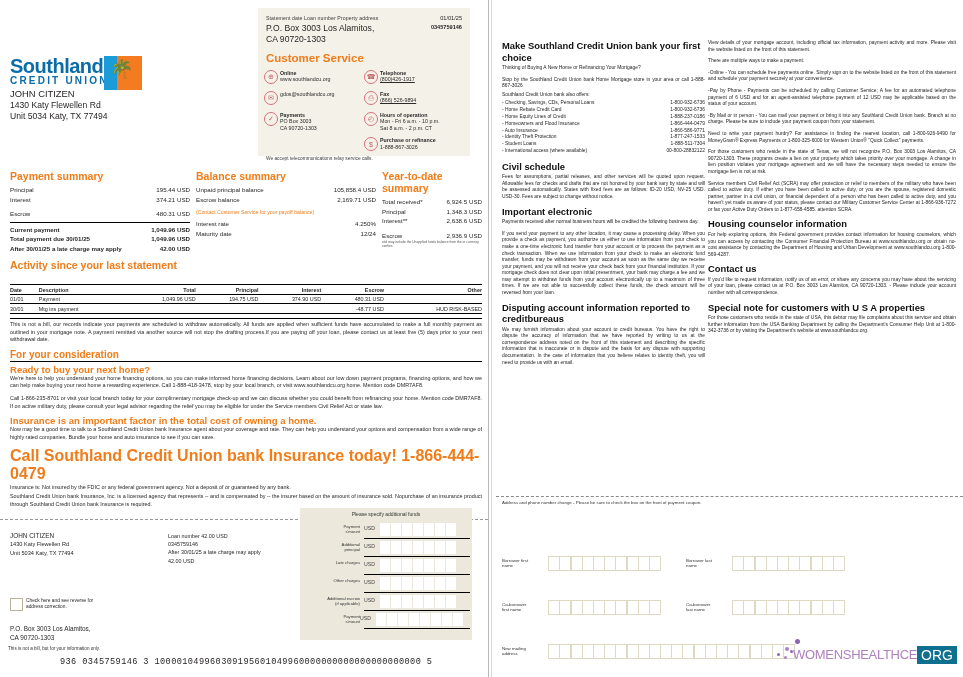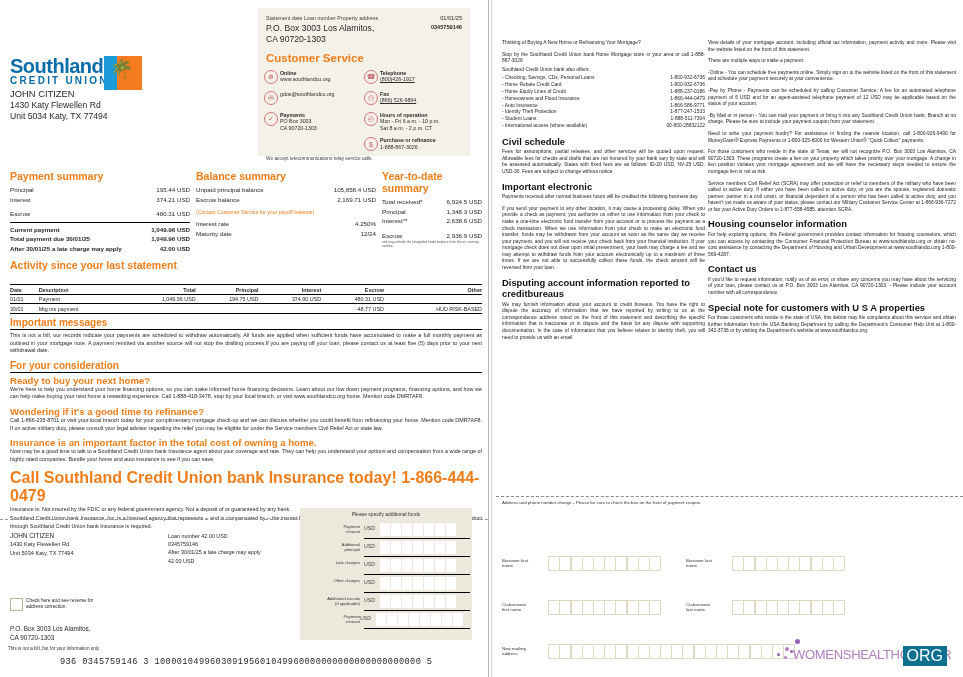--- a/index.html
+++ b/index.html
@@ -99,21 +99,21 @@
   .plist .r{display:flex;justify-content:space-between;}
   .rule-d{border-top:1px dashed #8a8a8a;position:absolute;left:0;top:496px;width:467px;}
   .acn{position:absolute;left:6px;top:500px;font-size:4.4px;color:#333;}
   .formarea{position:absolute;left:0;top:512px;width:467px;}
   .frm{position:absolute;}
   .frm .flbl{position:absolute;left:0;top:2px;width:44px;font-size:4.4px;line-height:5.4px;color:#333;}
   .frm .fcells{position:absolute;left:46px;top:0;display:flex;gap:1.2px;background:#ddd9c3;padding:1.2px;}
   .frm .fcells i{display:block;width:10px;height:13px;background:#fff;}
   .wlogo{position:absolute;right:6px;bottom:8px;width:180px;height:30px;}
   .wlogo .name{position:absolute;left:16px;top:8px;font-size:13px;color:#b07fc0;letter-spacing:-0.3px;}
-  .wlogo .org{position:absolute;right:10px;top:7px;background:#0e6f8e;color:#fff;font-size:16px;padding:1px 4px;}
+  .wlogo .org{position:absolute;right:0;top:7px;background:#0e6f8e;color:#fff;font-size:14px;padding:1px 4px;}
   .wlogo .dots i{position:absolute;border-radius:50%;background:#8e63b5;}
 </style>
 </head>
 <body>
 
 <div class="page">
 
   <div class="left">
 
     <div class="logo">
@@ -301,29 +301,27 @@
               <td></td>
               <td></td>
               <td>-48.77 USD</td>
               <td>HUD RISK-BASED</td>
             </tr>
           </tbody>
       </table>
     </div>
 
     <div class="msgs">
-      <h3>Important messages</h3>
       <div class="hr"></div>
       <p>This is not a bill, our records indicate your payments are scheduled to withdraw automatically. All funds are applied when sufficient funds have accumulated to make a full monthly payment as outlined in your mortgage note. A payment remitted via another source will not stop the drafting process.If you are paying off your loan, please contact us at least five (5) days prior to your next withdrawal date.</p>
       <h3>For your consideration</h3>
       <div class="hr"></div>
       <div id="considerBlocks">
           <h4>Ready to buy your next home?</h4>
           <p>We're here to help you understand your home financing options, so you can make informed home financing decisions. Learn about our low down payment programs, financing options, and how we can help make buying your next home a rewarding experience. Call 1-888-418-3478, stop by your local branch, or visit www.southlandcu.org home. Mention code DMR7AF8.</p>
-          <h4>Wondering if it's a good time to refinance?</h4>
           <p>Call 1-866-235-8701 or visit your local branch today for your complimentary mortgage check-up and we can discuss whether you could benefit from refinancing your home. Mention code DMR7AF8. If on active military duty, please consult your legal advisor regarding the relief you may be eligible for under the Service members Civil Relief Act or state law.</p>
           <h4>Insurance is an important factor in the total cost of owning a home.</h4>
           <p>Now may be a good time to talk to a Southland Credit Union bank Insurance agent about your coverage and rate. They can help you understand your options and compensation from a wide range of highly rated companies. Bundle your home and auto insurance to see if you can save.</p>
         </div>
       <div class="big">Call  Southland Credit Union bank Insurance today! 1-866-444-0479</div>
       <p style="margin-bottom:1px">Insurance is: Not insured by the FDIC or any federal government agency. Not a deposit of or guaranteed by any bank.</p>
       <p>Southland Credit Union bank Insurance, Inc. is a licensed agency that represents -- and is compensated by -- the insurer based on the amount of insurance sold. Nopurchase of an insurance product through Southland Credit Union bank Insurance is required.</p>
     </div>
 
     <div class="cutline"></div>
@@ -448,20 +446,21 @@
 
     <div class="notbill">This is not a bill, but for your information only.</div>
     <div class="micr">936 0345759146 3 100001049960309195601049960000000000000000000000 5</div>
   </div>
 
   <div class="vdiv"></div>
   <div class="vdiv2"></div>
 
   <div class="right">
     <div class="rcol c1" id="rightCol1">
+        <h3>Make Southland Credit Union bank your first choice</h3>
         <p>Thinking of  Buying A New Home or Refinancing Your Mortgage?</p>
         <p class="tight">Stop by the Southland Credit Union bank Home Mortgage store in your area or call<span> 1-888-867-3026</span></p>
         <p class="tight">Southland Credit Union bank also offers:</p>
         <div class="plist">
           <div class="r">
             <span>- Checking, Savings, CDs, Personal Loans</span>
             <span>1-800-932-6736</span>
           </div>
           <div class="r">
             <span>- Home Rebate Credit Card</span>

